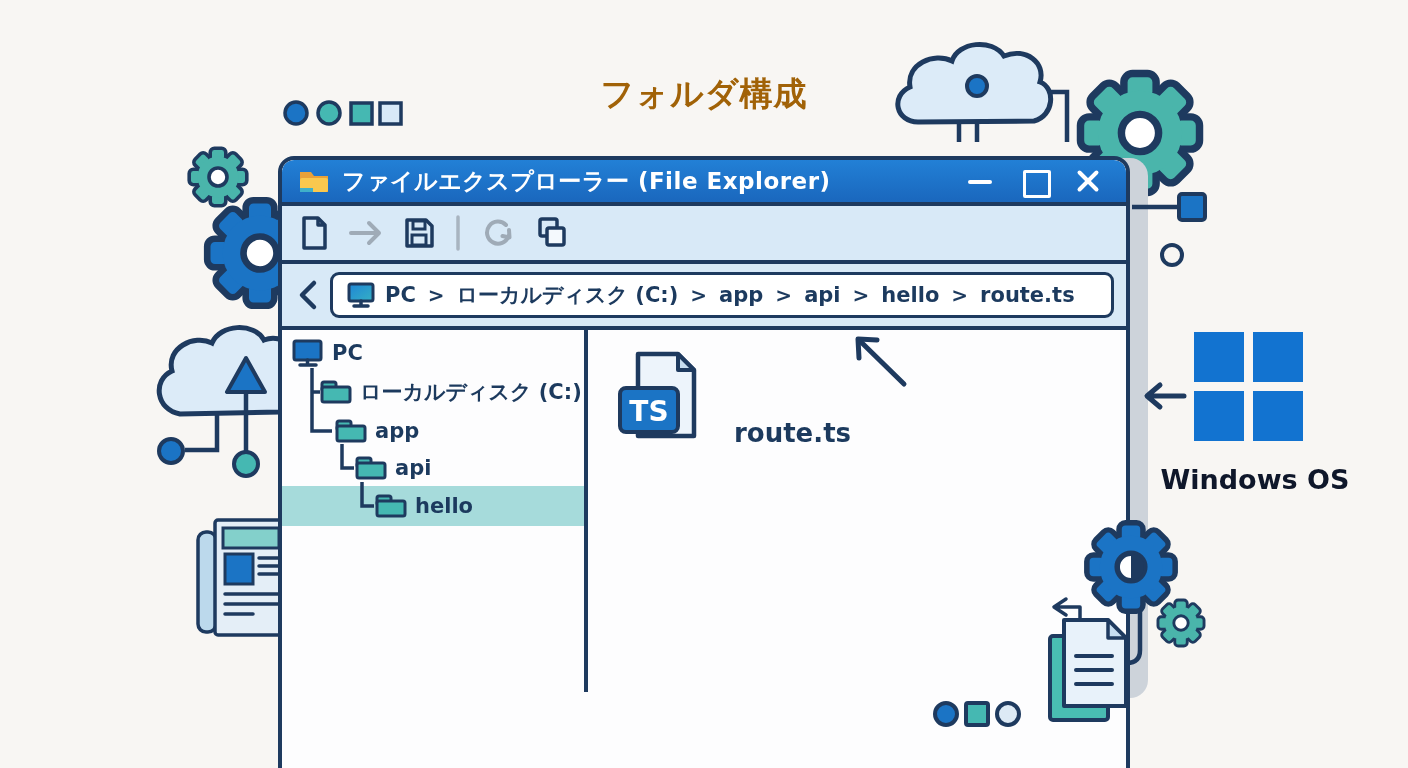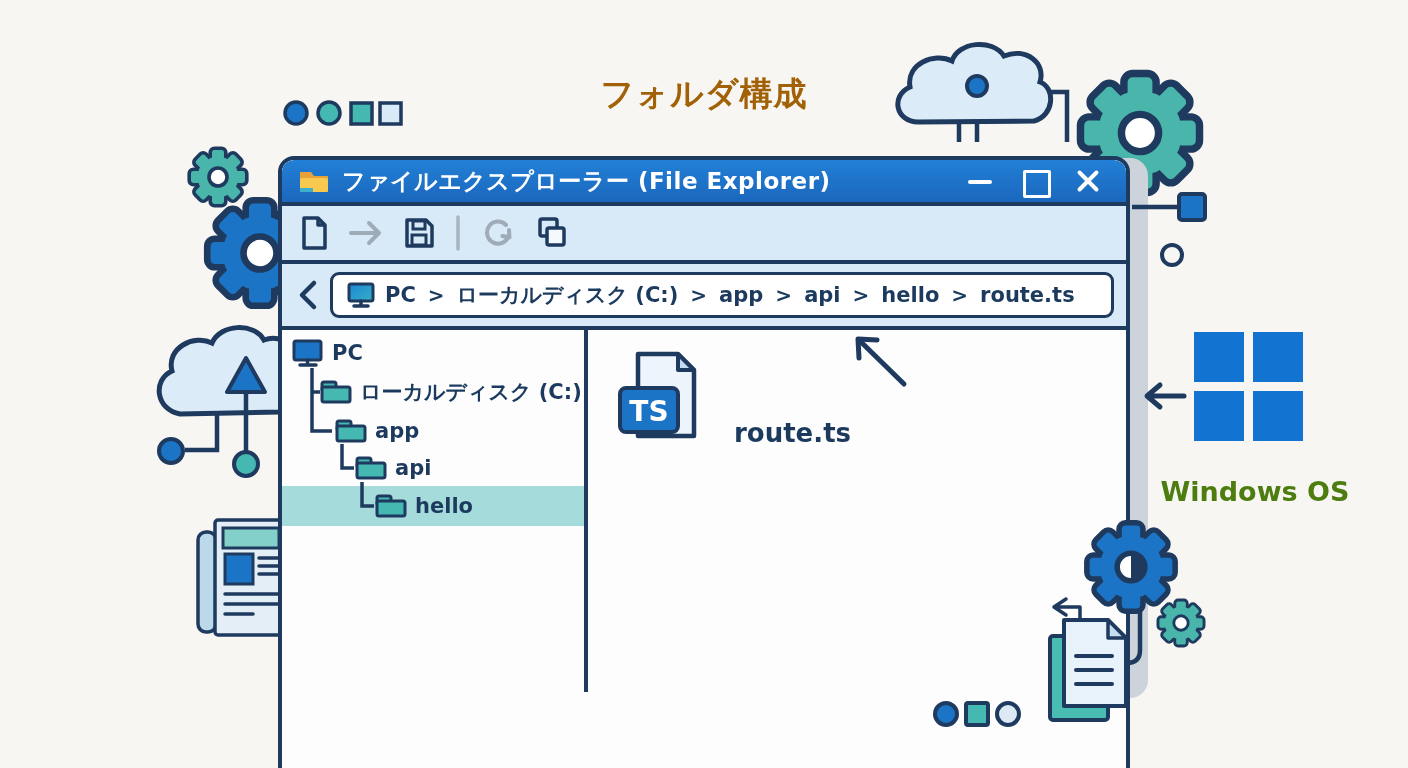--- a/index.html
+++ b/index.html
@@ -42,21 +42,21 @@
 
   .main-panel { flex:1; position:relative; }
   .file-item { position:absolute; left:18px; top:18px; display:flex; align-items:flex-end; gap:28px; cursor:pointer; }
   .file-label { font-size:26px; color:#1c3a5e; font-weight:600; }
   #file-path-note { position:absolute; left:328px; top:28px; font-size:27px; font-weight:bold; color:#1c3a5e; }
   #annot-arrow { position:absolute; left:258px; top:0px; }
 
   
   #win-logo { left:1194px; top:332px; width:110px; height:110px; display:grid; grid-template-columns:50px 50px; grid-template-rows:50px 50px; gap:9px; }
   #win-logo div { background:#1273d0; }
-  #os-label { left:1150px; top:476px; width:210px; text-align:center; font-size:27px; font-weight:bold; color:#4d7c0f; }
+  #os-label { left:1150px; top:464px; width:210px; text-align:center; font-size:27px; font-weight:bold; color:#0f172a; }
 </style>
 </head>
 <body>
 
 <svg class="abs" width="1408" height="768" style="left:0;top:0">
   <defs>
     <g id="gear">
       <g stroke="#1e3a5f" stroke-width="6" fill="currentColor">
         <rect x="-48" y="-13" width="96" height="26" rx="7"></rect>
         <rect x="-48" y="-13" width="96" height="26" rx="7" transform="rotate(45)"></rect>

